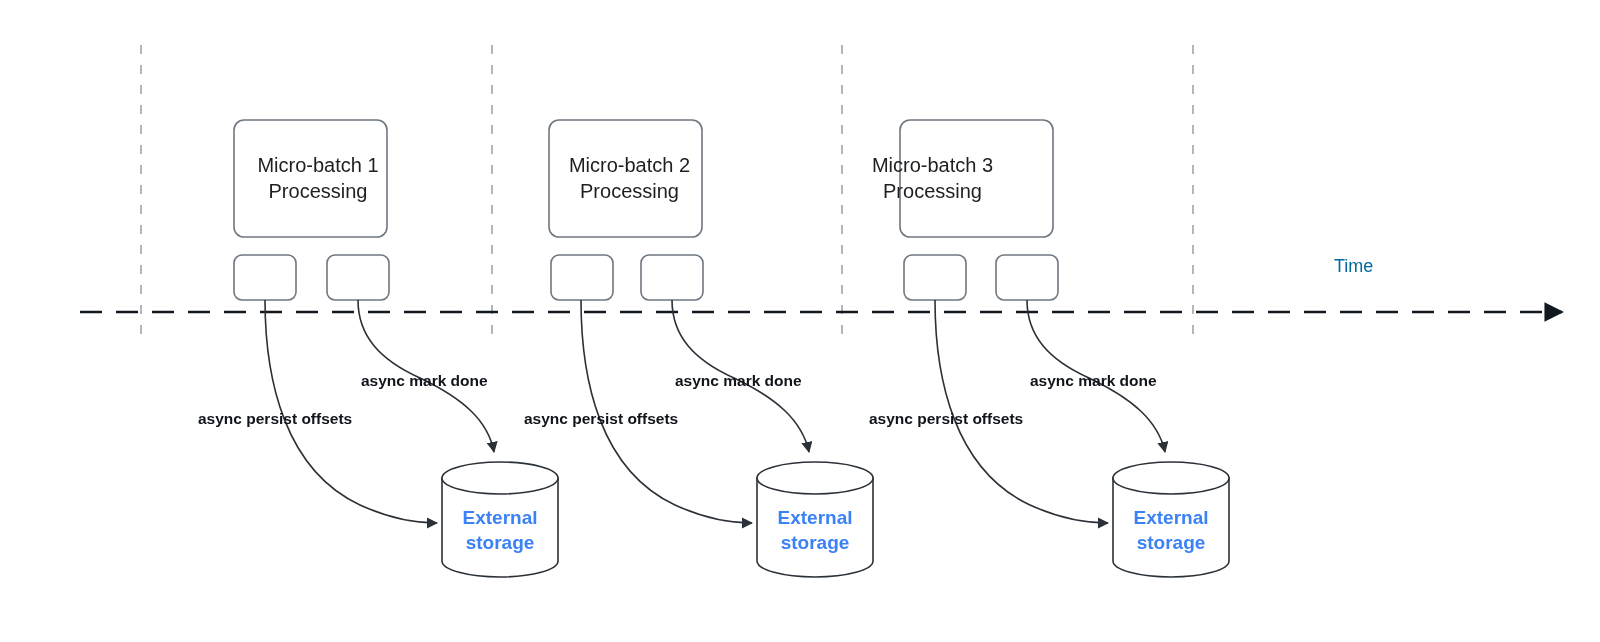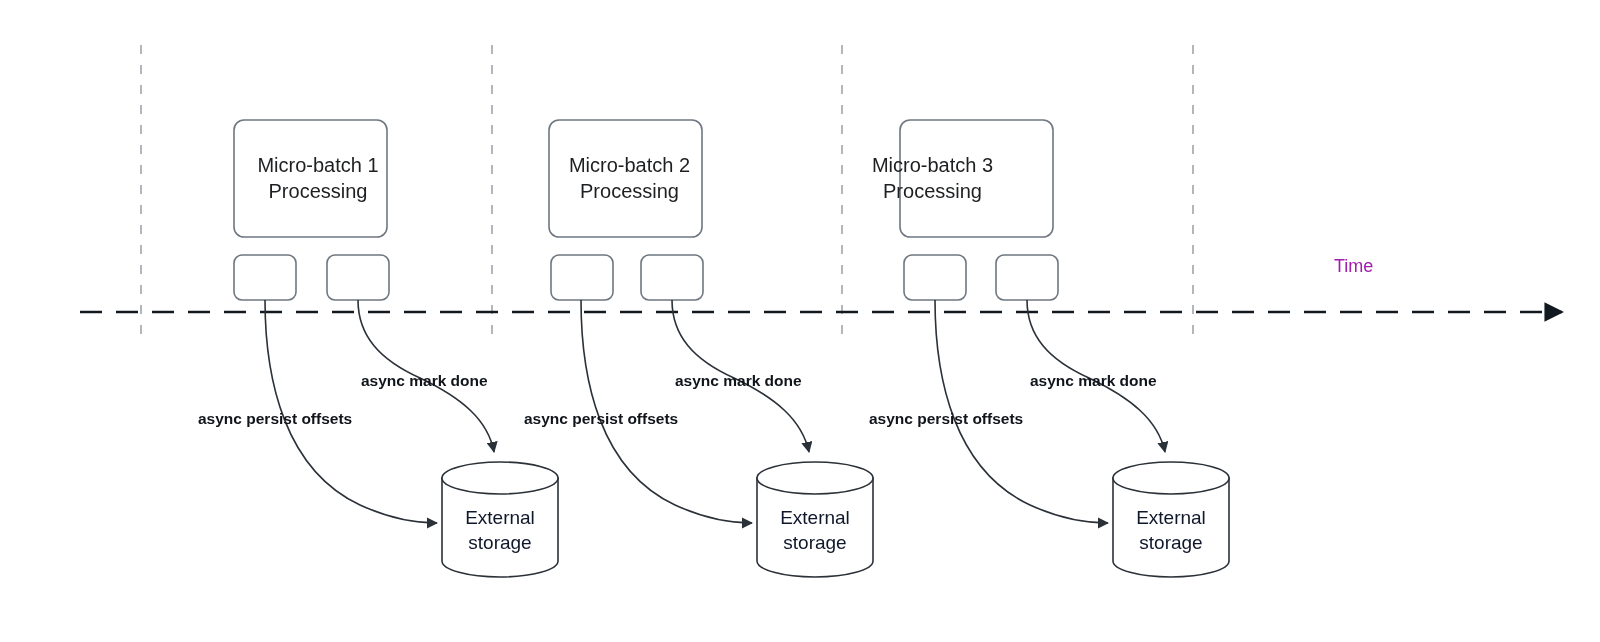--- a/index.html
+++ b/index.html
@@ -36,32 +36,33 @@
     position: absolute;
     color: #10151c;
     font-size: 15.5px;
     font-weight: bold;
     font-family: "Liberation Sans", sans-serif;
     white-space: nowrap;
     text-align: center;
   }
   .axis-label {
     position: absolute;
-    color: #a21caf;
+    color: #0369a1;
     font-size: 18px;
     font-family: "Liberation Sans", sans-serif;
   }
   .cyl-label {
     position: absolute;
     text-align: center;
-    color: #0f172a;
+    color: #3b82f6;
     font-size: 19px;
     line-height: 25px;
     font-family: "Liberation Sans", sans-serif;
     white-space: pre-line;
+    font-weight: bold;
   }
 </style>
 </head>
 <body>
 
 <div id="canvas">
 
   <svg class="layer" viewBox="0 0 1600 642">
     <defs>
       <marker id="arrow" viewBox="0 0 10 10" refX="9" refY="5" markerWidth="7" markerHeight="7" orient="auto-start-reverse">

